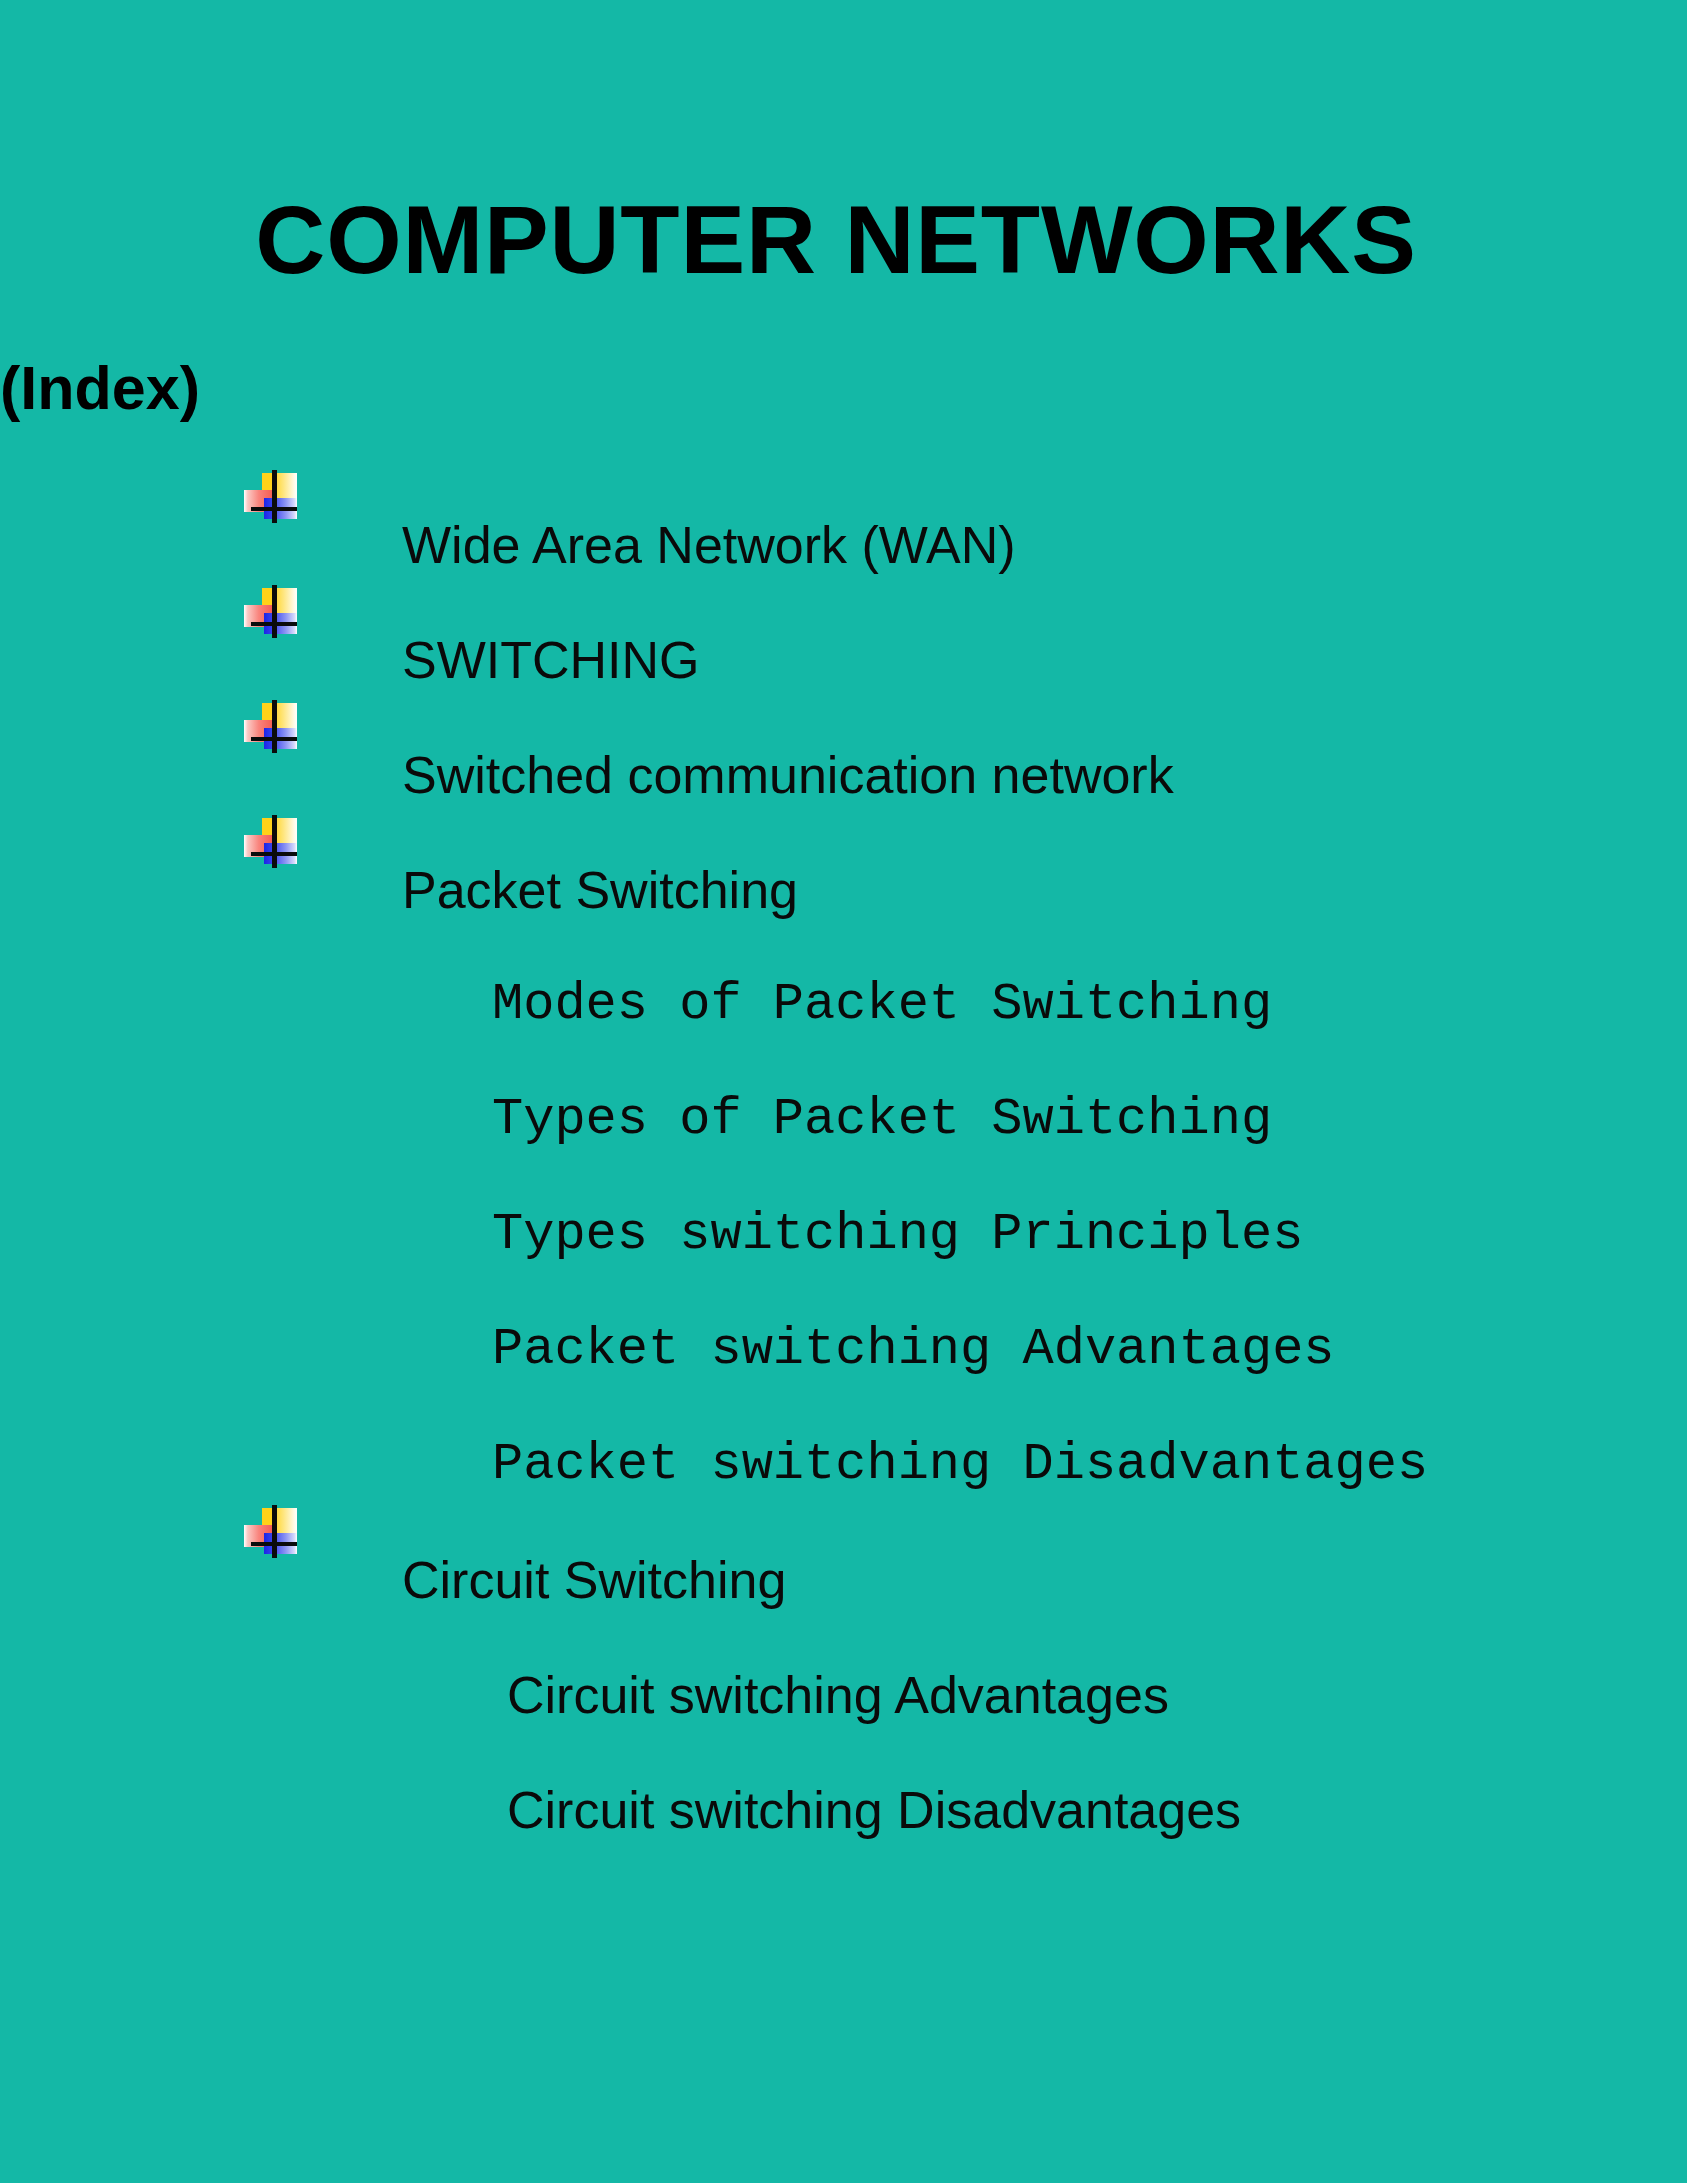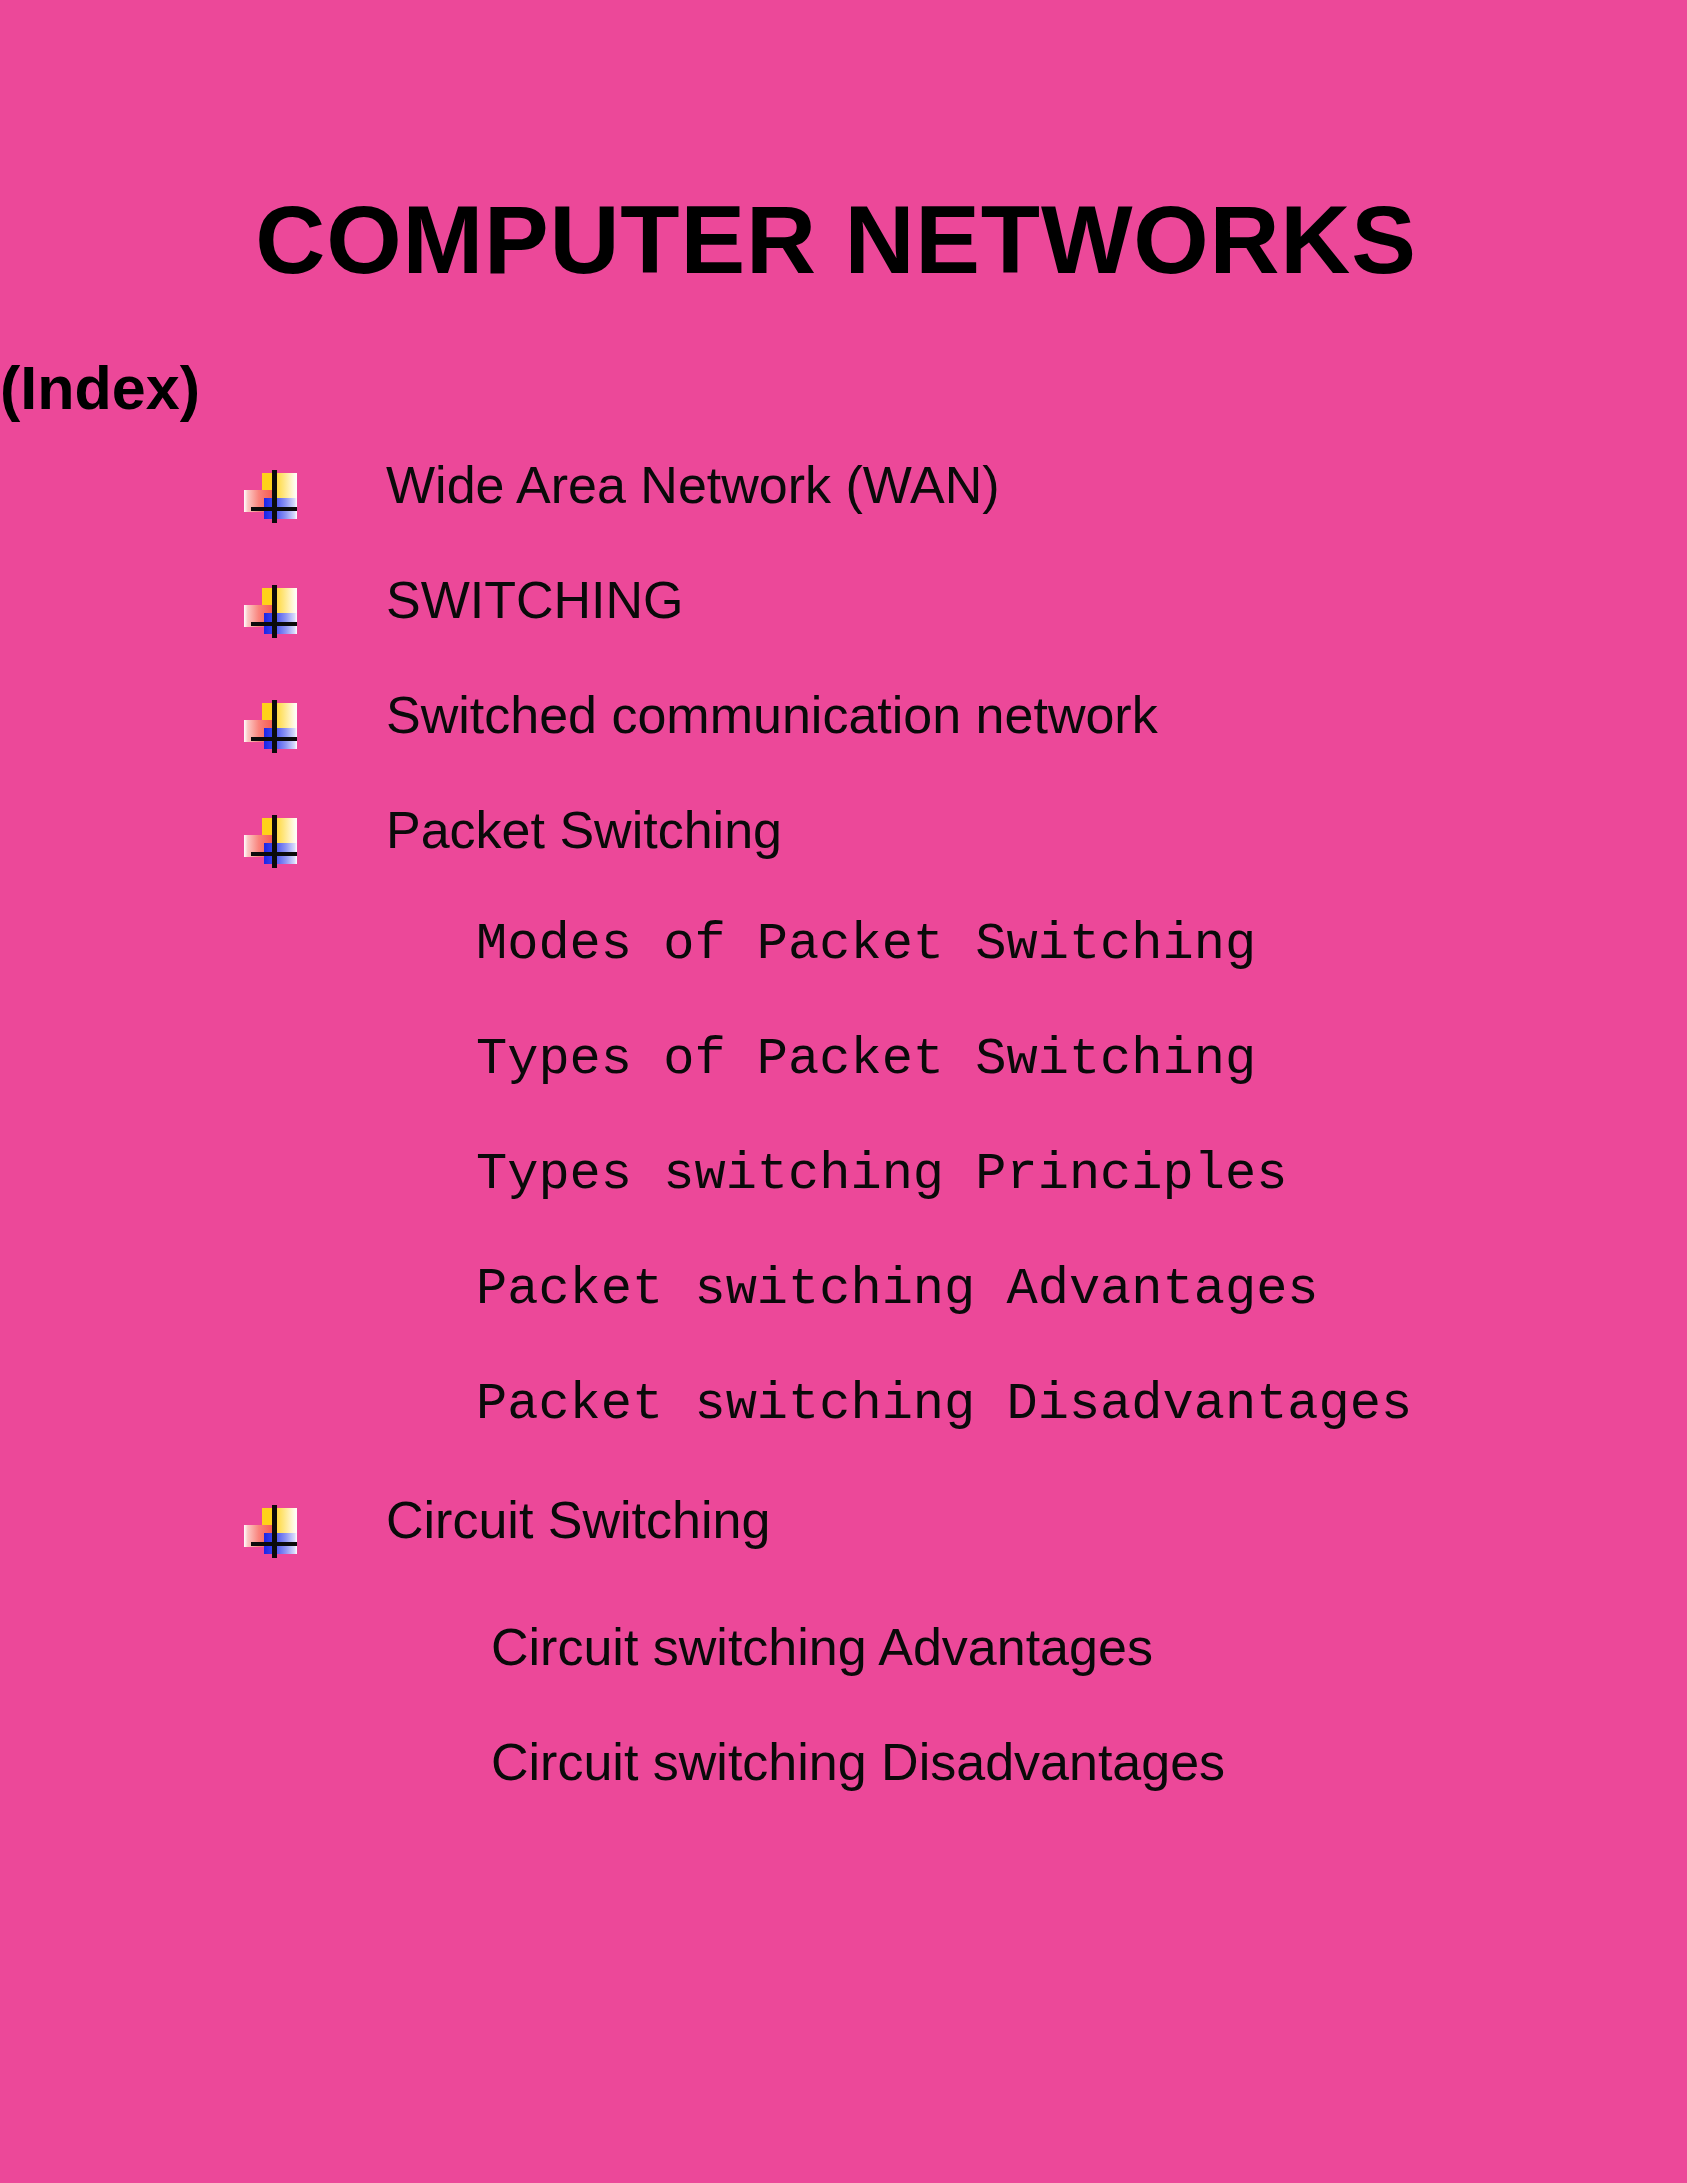--- a/index.html
+++ b/index.html
@@ -11,21 +11,21 @@
   body {
     font-family: "Liberation Sans", sans-serif;
     color: #000000;
     -webkit-font-smoothing: antialiased;
   }
 
   #page {
     position: relative;
     width: 1687px;
     height: 2183px;
-    background: #ec4899;
+    background: #14b8a6;
     overflow: hidden;
     box-sizing: border-box;
   }
 
   
   .doc-title {
     position: absolute;
     left: 0;
     top: 191px;
     width: 1672px;
@@ -54,21 +54,22 @@
     position: absolute;
     left: 0;
     top: 458px;
     width: 1687px;
   }
 
   .row {
     position: relative;
     height: 115px;
     display: flex;
-    align-items: flex-start;
+    align-items: flex-end;
+    padding-left: 16px;
   }
 
   
   .bullet-slot {
     position: absolute;
     left: 244px;
     top: 11.5px;
     width: 53px;
     height: 53px;
   }

